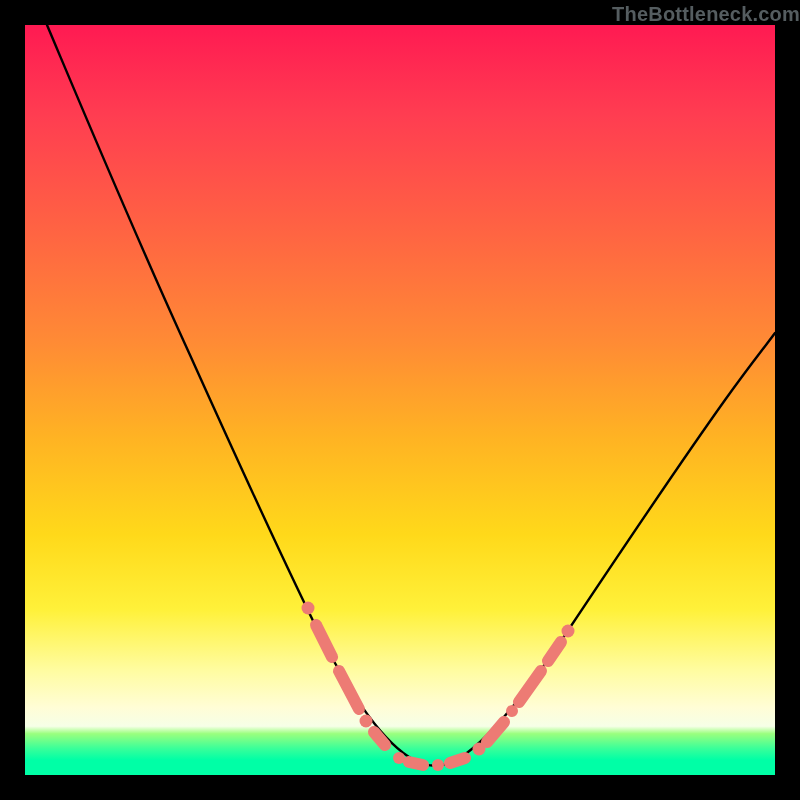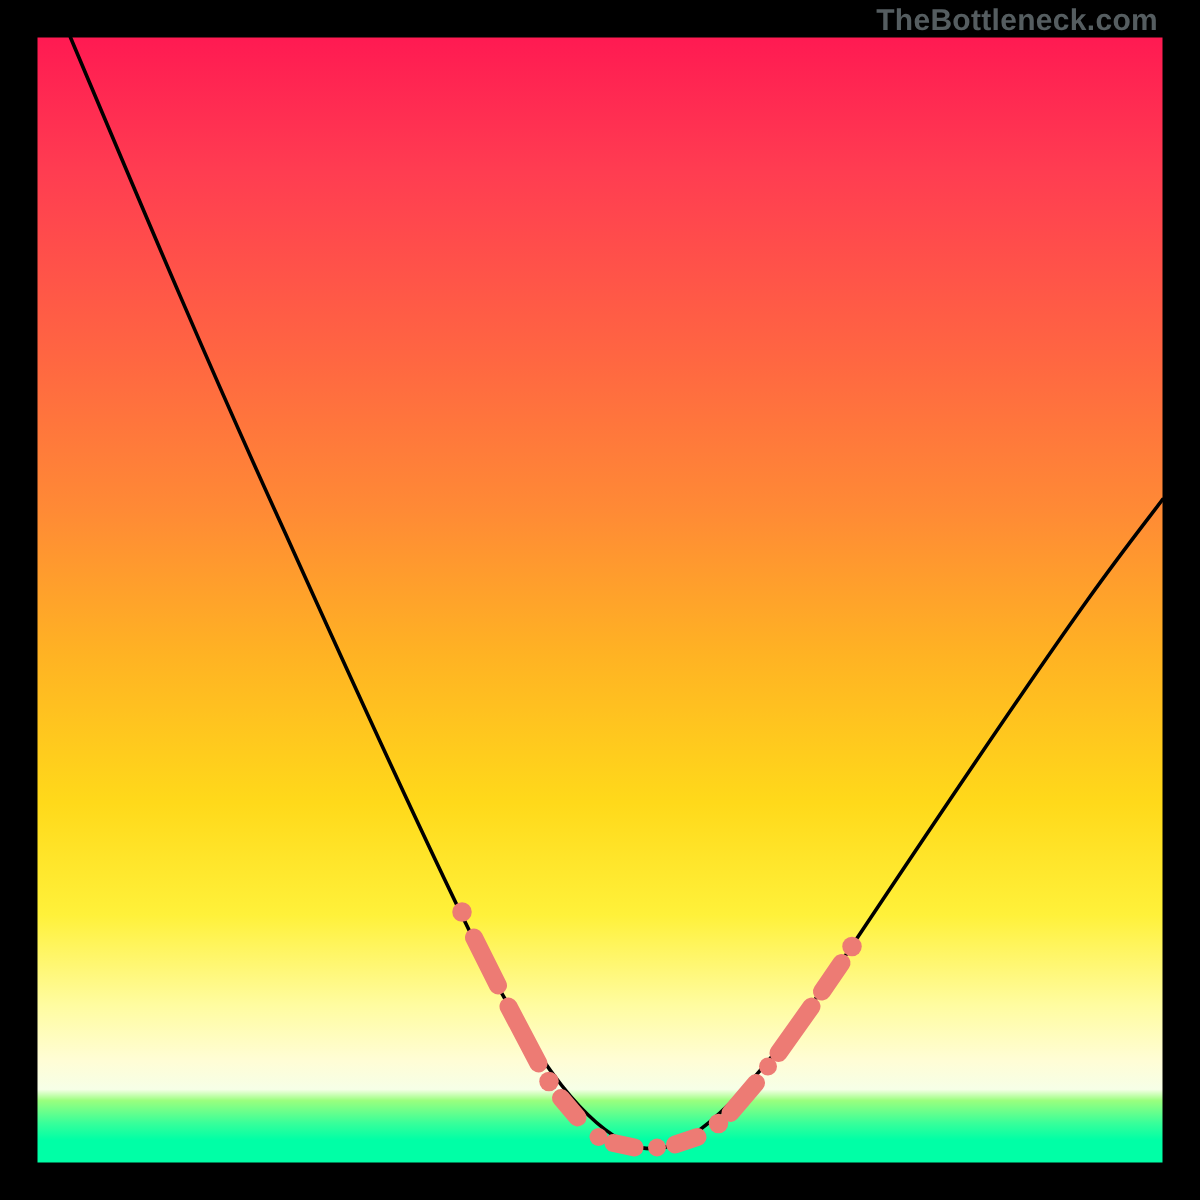--- a/index.html
+++ b/index.html
@@ -41,21 +41,21 @@
       #f6ffe7 93.5%,
       #9aff7e 94.5%,
       #38ff9a 96.5%,
       #00ffa6 98%,
       #00ffa6 100%
     );
   }
   .watermark {
     position: absolute;
     top: 3px;
-    right: 28px;
+    right: 0;
     color: #555d60;
     font-size: 20px;
     font-weight: 600;
     letter-spacing: 0.2px;
     user-select: none;
   }
   svg.curve {
     position: absolute;
     left: 0;
     top: 0;

